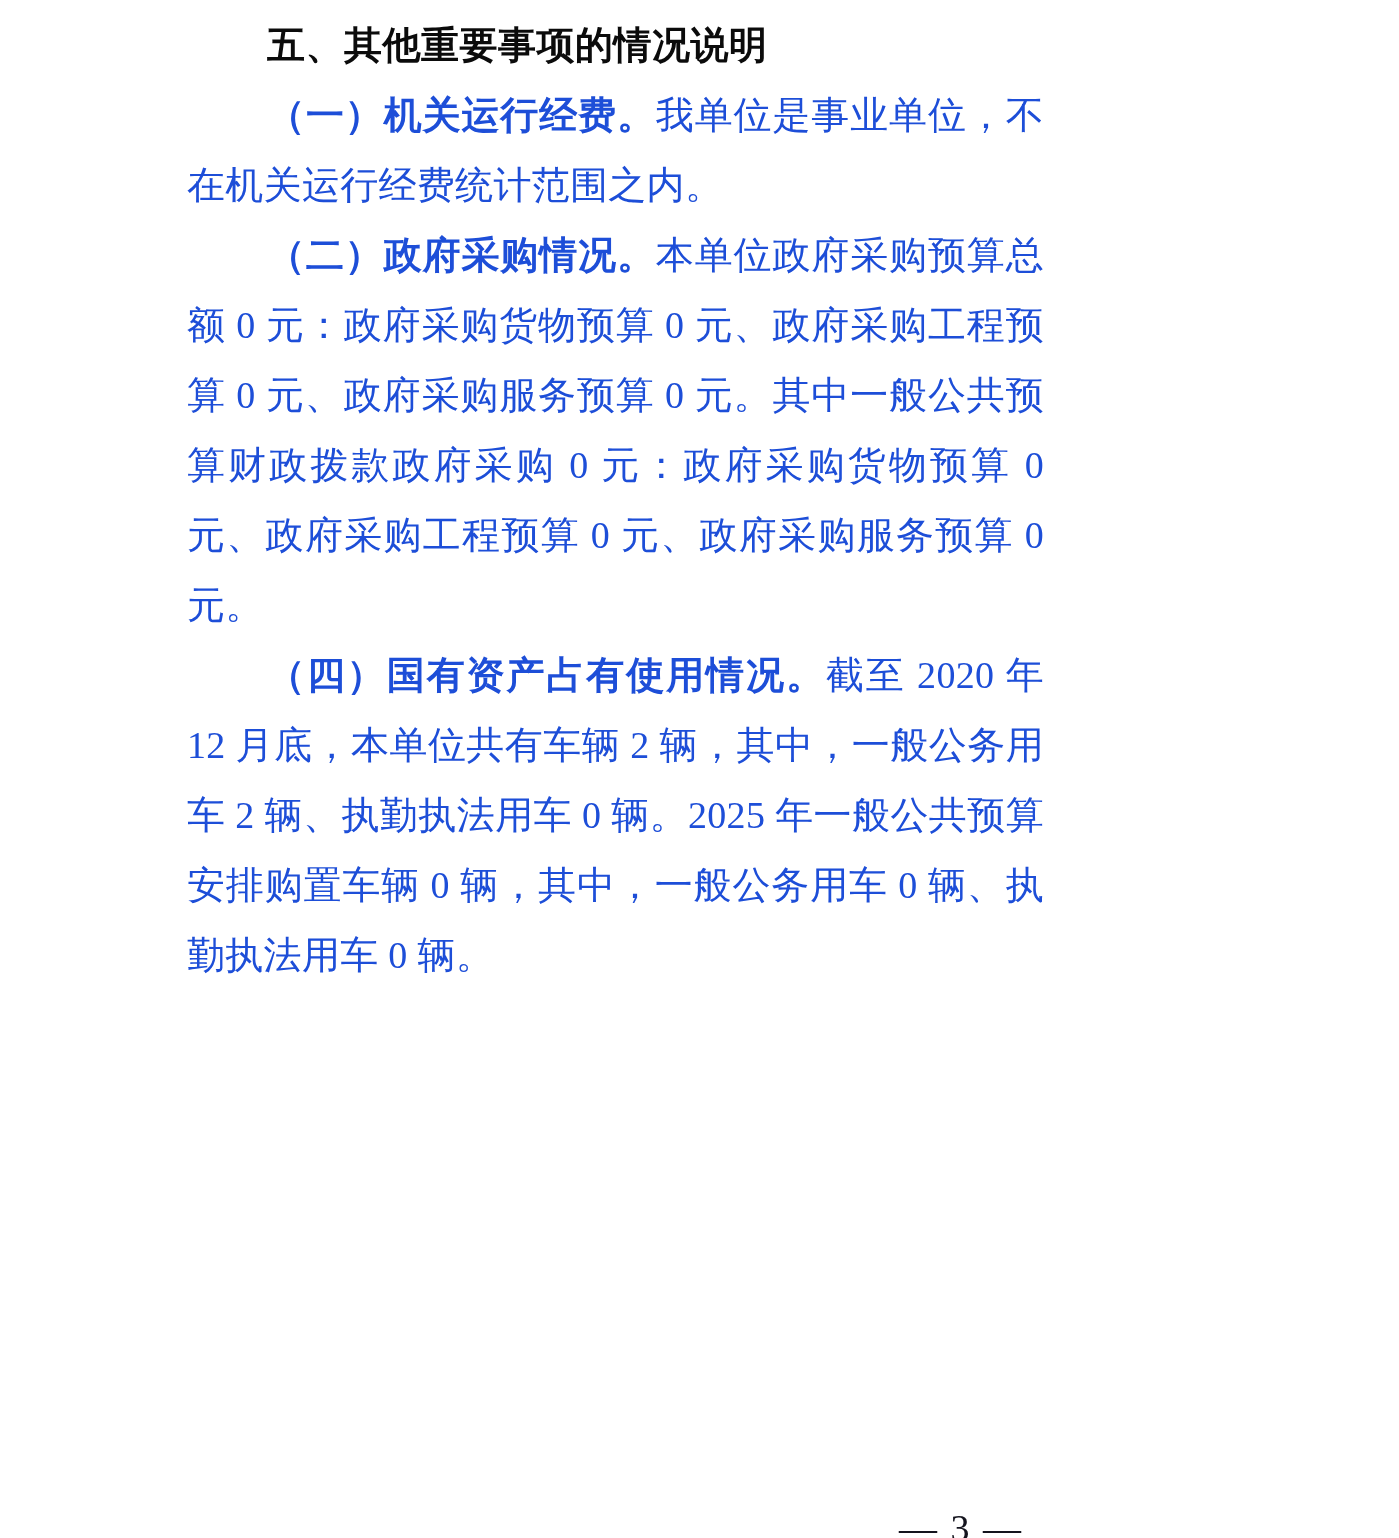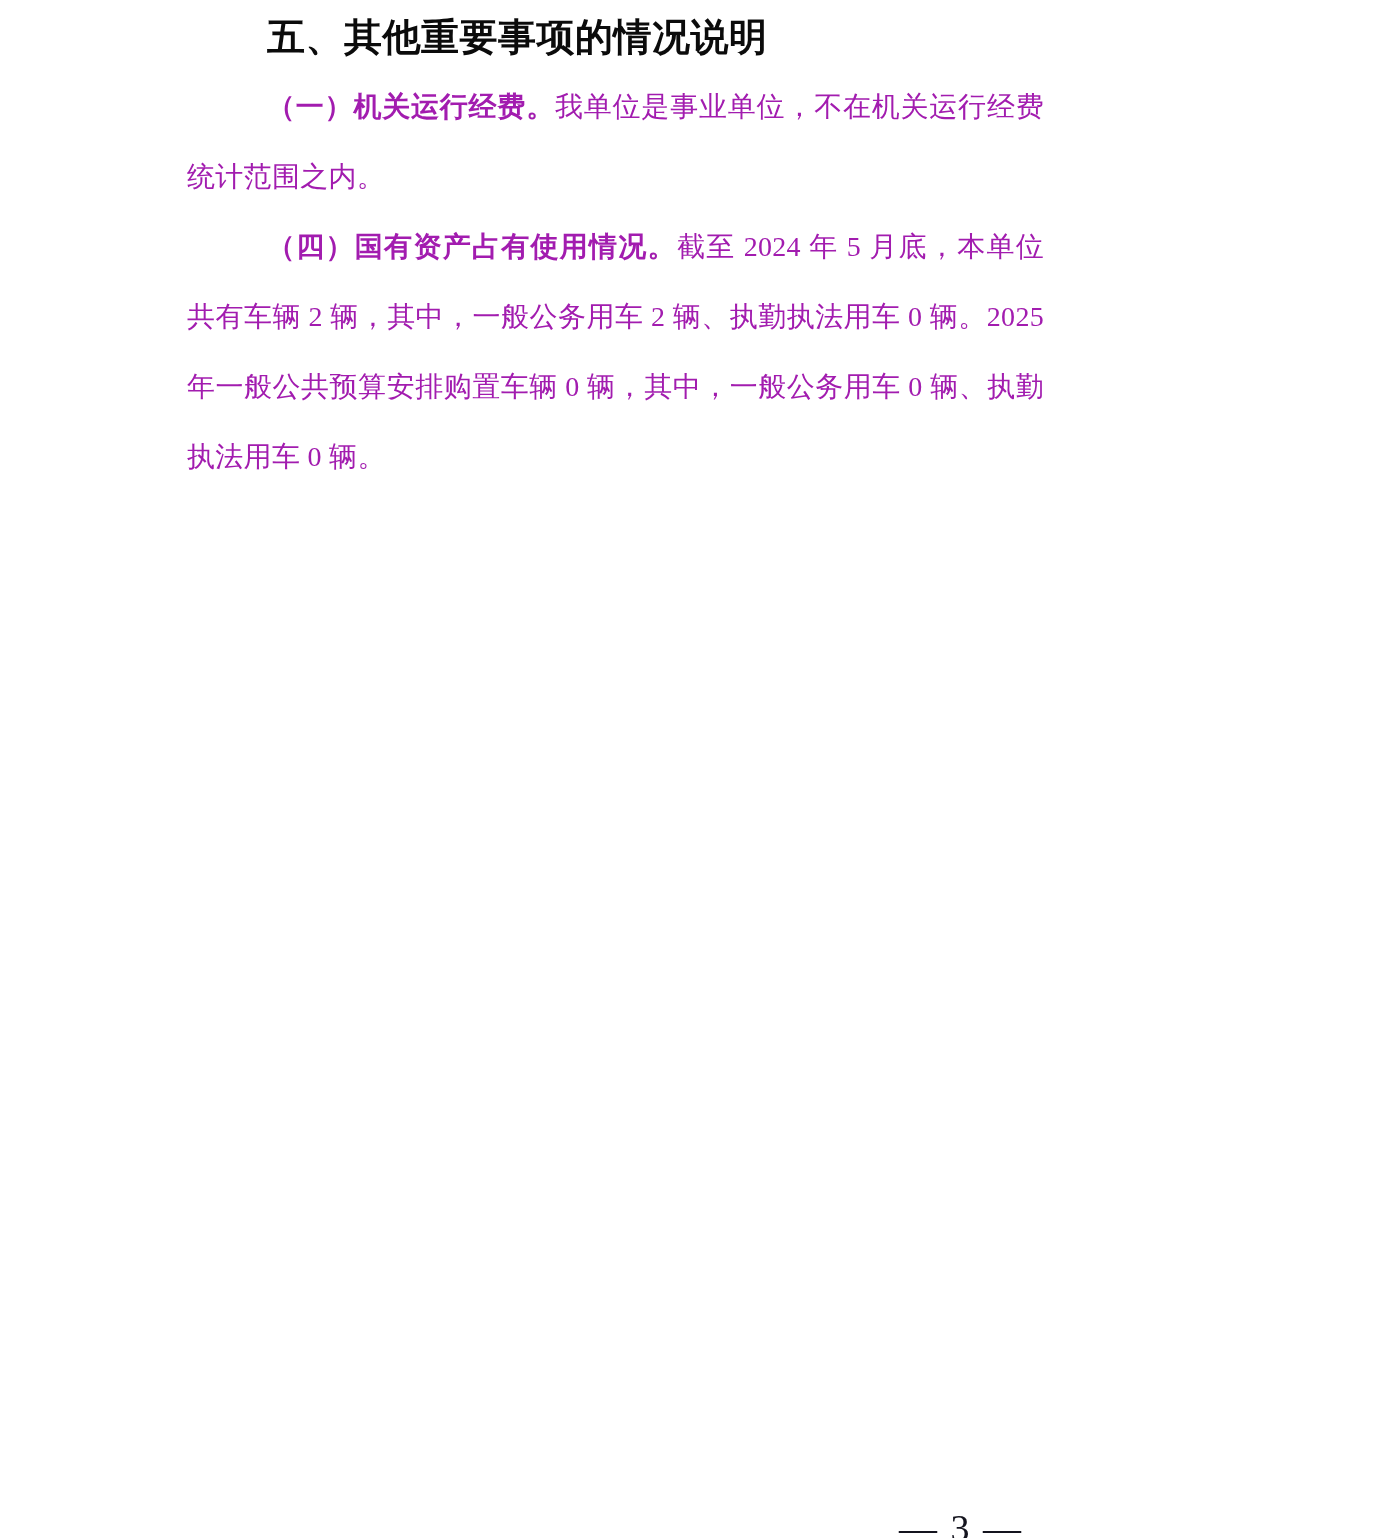--- a/index.html
+++ b/index.html
@@ -11,33 +11,33 @@
     overflow: hidden;
     position: relative;
     font-family: "Liberation Serif", "DejaVu Serif", serif;
   }
   .page {
     position: absolute;
     top: 0; left: 0;
     width: 1193px;
     height: 1538px;
     box-sizing: border-box;
-    padding: 8px 149px 0 187px;
+    padding: 16px 149px 0 187px;
   }
   .content {
     margin-top: -6px;
   }
   .para {
     margin: 0;
-    font-size: 28px;
+    font-size: 38px;
     line-height: 70px;
     text-align: justify;
     text-indent: 80px;
     letter-spacing: 0.3px;
-    color: #a21caf;
+    color: #1d4ed8;
   }
   .para .lead {
     font-weight: bold;
   }
   .hd {
     margin: 0;
     font-size: 38px;
     line-height: 70px;
     font-weight: bold;
     text-indent: 80px;
@@ -62,24 +62,27 @@
 
 <div class="page">
   <div class="content">
 
     <h2 class="hd">五、其他重要事项的情况说明</h2>
 
     <p class="para">
       <span class="lead">（一）机关运行经费。</span><span>我单位是事业单位，不在机关运行经费统计范围之内。</span>
     </p>
 
+    <p class="para">
+      <span class="lead">（二）政府采购情况。</span><span>本单位政府采购预算总额 0 元：政府采购货物预算 0 元、政府采购工程预算 0 元、政府采购服务预算 0 元。其中一般公共预算财政拨款政府采购 0 元：政府采购货物预算 0 元、政府采购工程预算 0 元、政府采购服务预算 0 元。</span>
+    </p>
 
 
     <p class="para">
-      <span class="lead">（四）国有资产占有使用情况。</span><span>截至 2024 年 5 月底，本单位共有车辆 2 辆，其中，一般公务用车 2 辆、执勤执法用车 0 辆。2025 年一般公共预算安排购置车辆 0 辆，其中，一般公务用车 0 辆、执勤执法用车 0 辆。</span>
+      <span class="lead">（四）国有资产占有使用情况。</span><span>截至 2020 年 12 月底，本单位共有车辆 2 辆，其中，一般公务用车 2 辆、执勤执法用车 0 辆。2025 年一般公共预算安排购置车辆 0 辆，其中，一般公务用车 0 辆、执勤执法用车 0 辆。</span>
     </p>
 
 
 
 
 
   </div>
 
   <div class="pagenum">— 3 —</div>
 </div>

